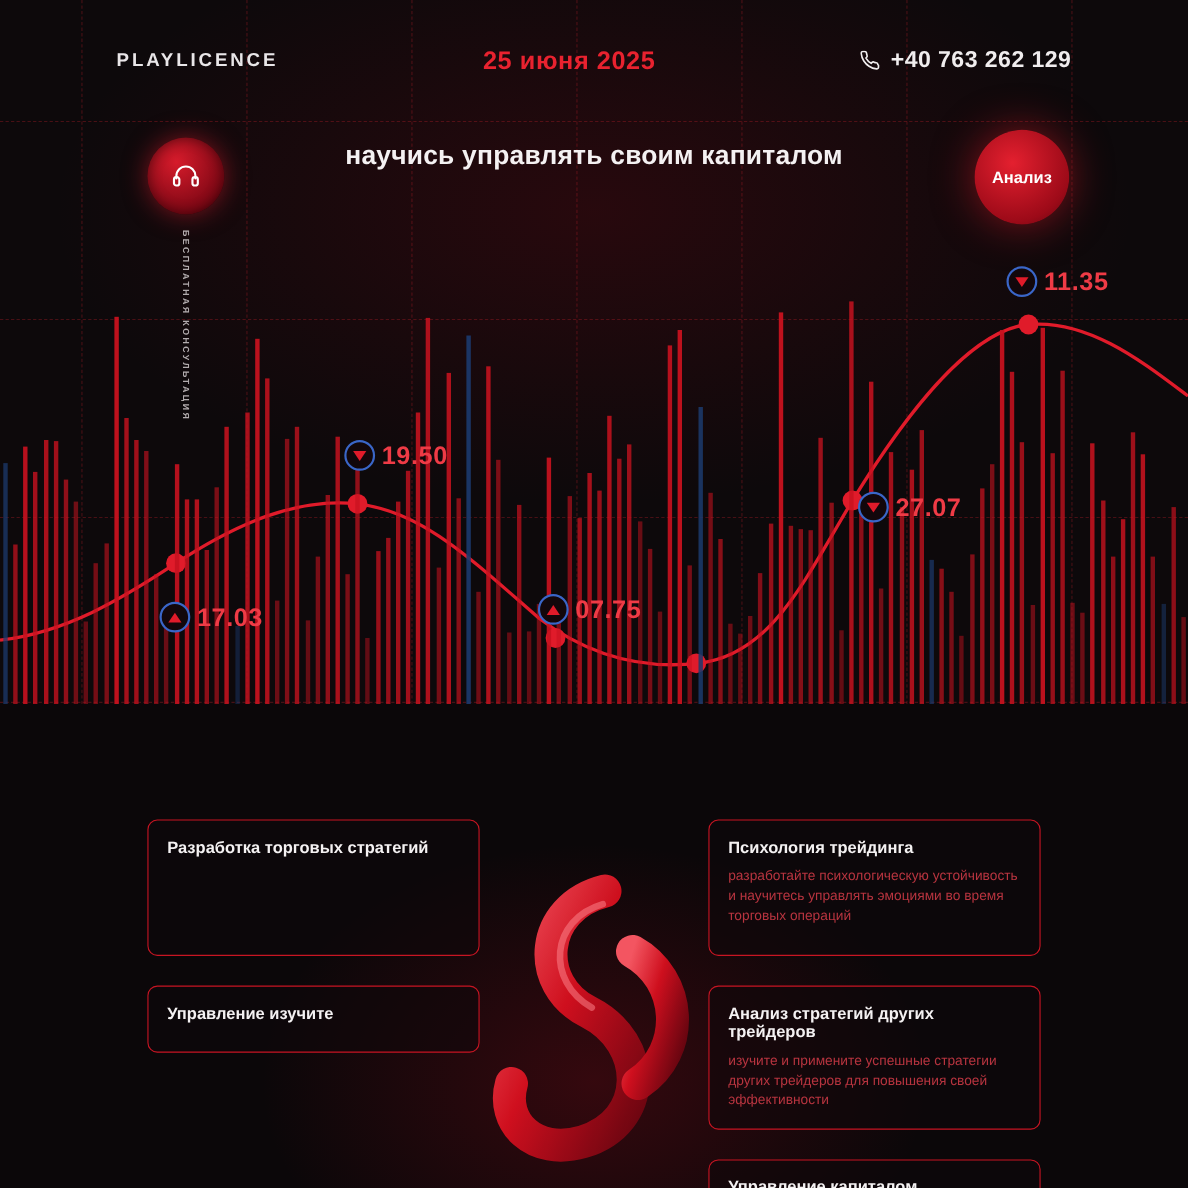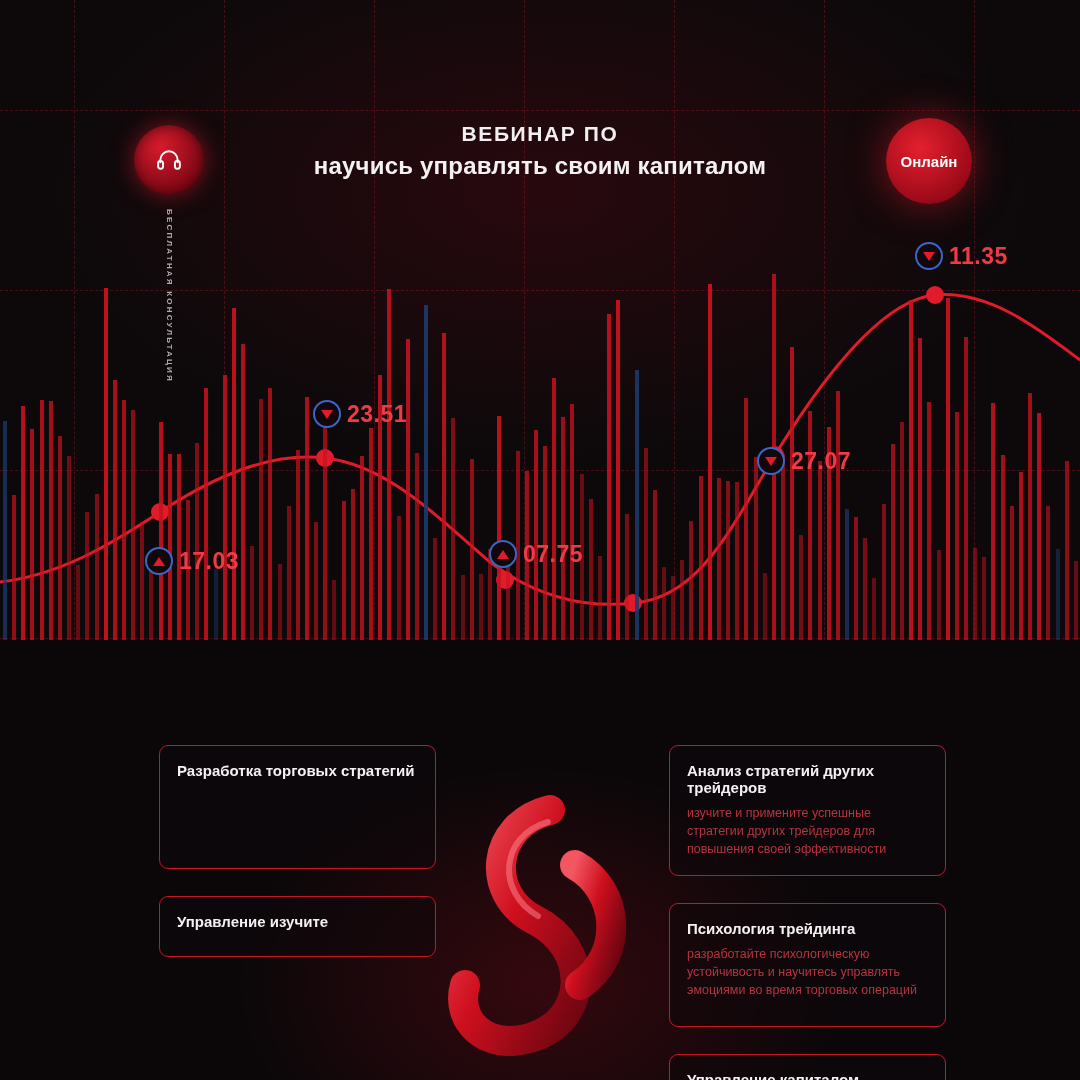--- a/index.html
+++ b/index.html
@@ -137,21 +137,20 @@
   .cards {
     position: absolute; left: 0; top: 105px; width: 1080px;
     display: flex; justify-content: space-between; padding: 0 134px;
   }
   .col { width: 302px; display: flex; flex-direction: column; gap: 27px; }
   .card {
     border: 1px solid #c81523; border-radius: 9px;
     padding: 16px 17px 17px 17px;
     background: rgba(14,8,11,0.55);
     min-height: 124px;
-    margin-left: 25px;
   }
   .card.short { min-height: 60px; }
   .card-title { color: #f4f1f2; font-size: 15px; font-weight: 700; margin-bottom: 9px; }
   .card-text { color: #b7343f; font-size: 12.5px; line-height: 1.42; }
 
   
   .glass {
     position: absolute; left: 430px; top: 130px; width: 230px; height: 310px;
     z-index: 2; pointer-events: none;
   }
@@ -300,61 +299,72 @@
         <path id="wavePath" fill="none" stroke="#e01b2a" stroke-width="3" d="M0,582 C60,575 110,545 160,512 C215,476 270,452 325,458 C385,465 430,510 490,562 C540,600 590,608 635,603 C700,596 730,530 775,455 C820,382 880,300 935,295 C990,290 1040,330 1080,360"></path>
         <circle cx="160" cy="512" r="9" fill="#e01b2a"></circle>
         <circle cx="325" cy="458" r="9" fill="#e01b2a"></circle>
         <circle cx="505" cy="580" r="9" fill="#e01b2a"></circle>
         <circle cx="633" cy="603" r="9" fill="#e01b2a"></circle>
         <circle cx="775" cy="455" r="9" fill="#e01b2a"></circle>
         <circle cx="935" cy="295" r="9" fill="#e01b2a"></circle>
       </svg>
     </div>
 
+    <div class="topbar">
+      <div class="brand">PLAYLICENCE</div>
+      <div class="hero-date">25 июня 2025</div>
+      <div class="phone">
+        <span>
+          <svg width="19" height="19" viewBox="0 0 24 24" fill="none" stroke="#f0edee" stroke-width="1.9" stroke-linecap="round" stroke-linejoin="round">
+            <path d="M21 16.9v2.1a2 2 0 0 1-2.2 2 19.8 19.8 0 0 1-8.6-3.1 19.5 19.5 0 0 1-6-6A19.8 19.8 0 0 1 1.1 3.2 2 2 0 0 1 3.1 1h2.1a2 2 0 0 1 2 1.7c.1 1 .4 1.9.7 2.8a2 2 0 0 1-.5 2.1L6.6 8.6a16 16 0 0 0 6 6l1-1a2 2 0 0 1 2.1-.4c.9.3 1.8.6 2.8.7a2 2 0 0 1 1.7 2z"></path>
+          </svg>
+        </span>
+        <span>+40 763 262 129</span>
+      </div>
+    </div>
 
     <div class="consult">
       <div class="consult-circle">
         <svg width="26" height="26" viewBox="0 0 24 24" fill="none" stroke="#ffffff" stroke-width="1.8" stroke-linecap="round" stroke-linejoin="round">
           <path d="M4 14v-2a8 8 0 0 1 16 0v2"></path>
           <rect x="2" y="13" width="4.5" height="7" rx="2"></rect>
           <rect x="17.5" y="13" width="4.5" height="7" rx="2"></rect>
         </svg>
       </div>
       <div class="consult-text">БЕСПЛАТНАЯ КОНСУЛЬТАЦИЯ</div>
     </div>
 
     <div class="online-badge">
-      <span>Онлайн</span>
+      <span>Анализ</span>
     </div>
 
     <div class="hero-center">
-      <div class="kicker">ВЕБИНАР ПО</div>
       <div class="subtitle">научись управлять своим капиталом</div>
     </div>
 
 
     <div class="marker" style="left:145px; top:547px">
       <div class="marker-dot">
           <div class="tri-up"></div>
         </div>
       <div class="marker-label">17.03</div>
     </div>
     <div class="marker" style="left:313px; top:400px">
       <div class="marker-dot">
           <div class="tri-down"></div>
         </div>
-      <div class="marker-label">23.51</div>
+      <div class="marker-label">19.50</div>
     </div>
     <div class="marker" style="left:489px; top:540px">
       <div class="marker-dot">
           <div class="tri-up"></div>
         </div>
       <div class="marker-label">07.75</div>
     </div>
-    <div class="marker" style="left:757px; top:447px">
+    <div class="marker" style="left:780px; top:447px">
       <div class="marker-dot">
           <div class="tri-down"></div>
         </div>
       <div class="marker-label">27.07</div>
     </div>
     <div class="marker" style="left:915px; top:242px">
       <div class="marker-dot">
           <div class="tri-down"></div>
         </div>
       <div class="marker-label">11.35</div>
@@ -385,26 +395,26 @@
         <div class="card">
           <div class="card-title">Разработка торговых стратегий</div>
         </div>
         <div class="card short">
           <div class="card-title">Управление изучите</div>
         </div>
       </div>
 
       <div class="col" style="width:302px">
         <div class="card">
+          <div class="card-title">Психология трейдинга</div>
+          <div class="card-text">разработайте психологическую устойчивость и научитесь управлять эмоциями во время торговых операций</div>
+        </div>
+        <div class="card">
           <div class="card-title">Анализ стратегий других трейдеров</div>
           <div class="card-text">изучите и примените успешные стратегии других трейдеров для повышения своей эффективности</div>
         </div>
-        <div class="card">
-          <div class="card-title">Психология трейдинга</div>
-          <div class="card-text">разработайте психологическую устойчивость и научитесь управлять эмоциями во время торговых операций</div>
-        </div>
         <div class="card short">
           <div class="card-title">Управление капиталом</div>
         </div>
       </div>
     </div>
   </div>
 </div>
 
 </body></html>

